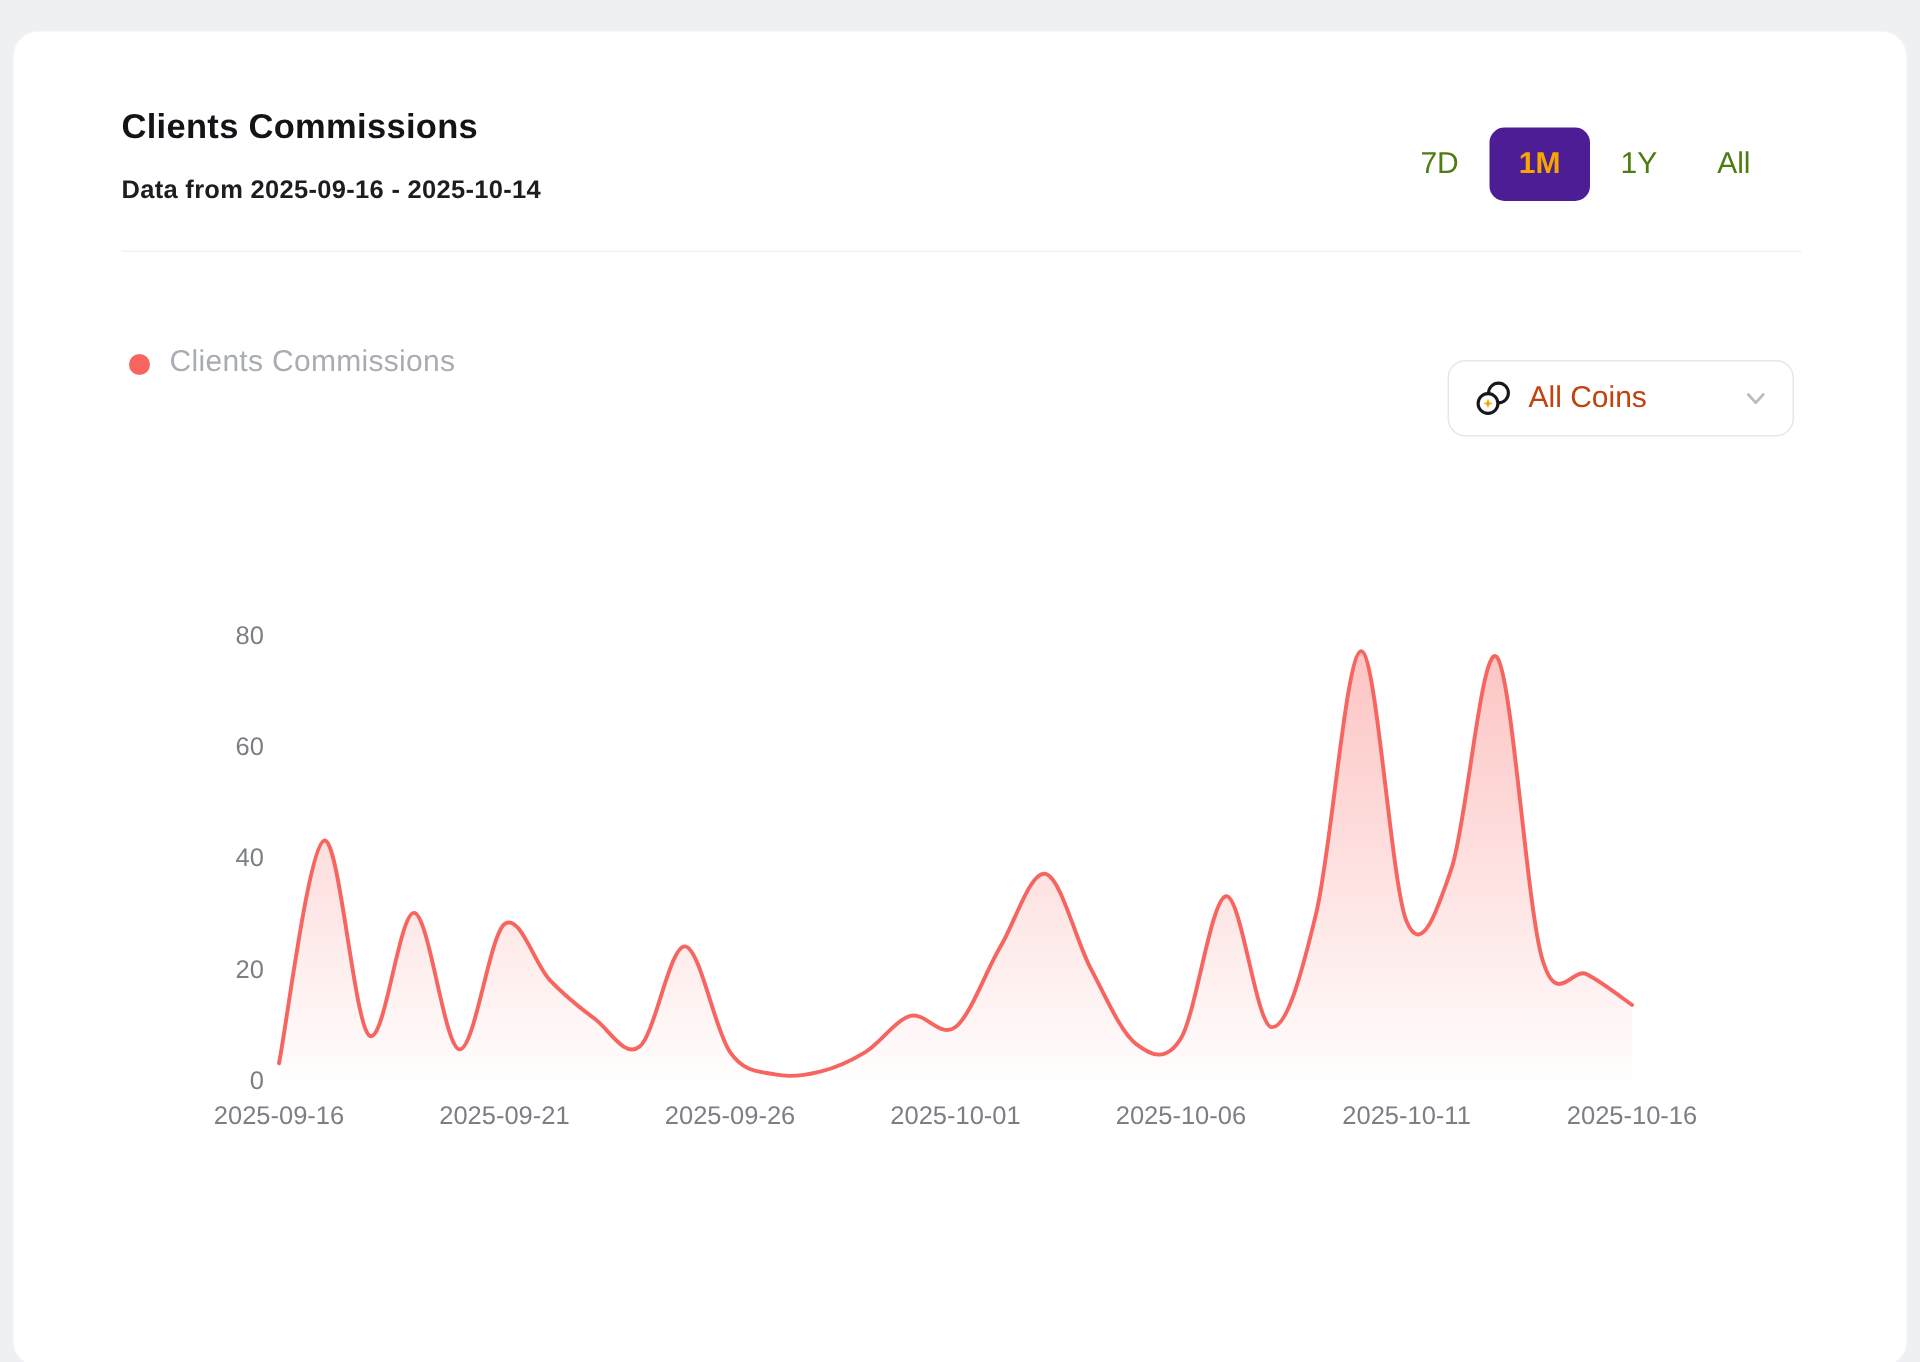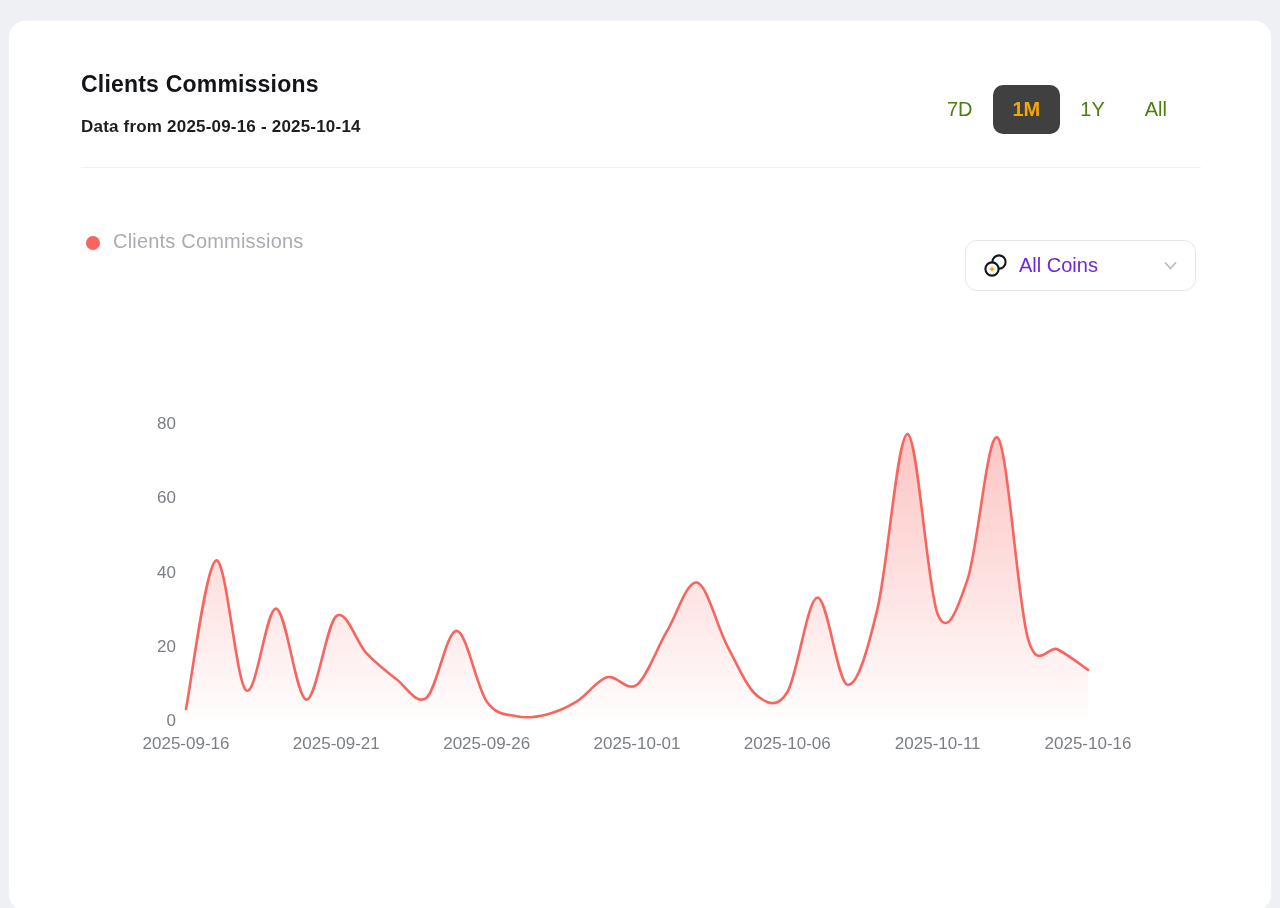--- a/index.html
+++ b/index.html
@@ -25,21 +25,21 @@
   .range-group {
     position:absolute; top:64px; right:84px;
     display:flex; align-items:center; height:49px;
   }
   .range-item {
     padding:0 20px; height:49px; display:flex; align-items:center;
     font-size:20px; font-weight:500; color:#4d7c0f;
     border-radius:10px; cursor:pointer; user-select:none;
   }
   .range-item.active {
-    background:#404040; color:#f7a600; font-weight:600;
+    background:#4c1d95; color:#f7a600; font-weight:600;
   }
   .divider {
     position:absolute; left:72px; top:146px; width:1120px; height:1px;
     background:#f0f1f4;
   }
   .legend-dot {
     position:absolute; left:77px; top:215px; width:14px; height:14px;
     border-radius:50%; background:#f8655e;
   }
   .legend-label {
@@ -50,21 +50,21 @@
     position:absolute; left:102px; top:238px;
     font-size:30px; font-weight:700; color:#17181c; letter-spacing:.4px;
   }
   .coin-select {
     position:absolute; top:219px; right:75px; width:231px; height:51px;
     border:1px solid #e4e7ea; border-radius:12px; background:#fff;
     box-sizing:border-box; display:flex; align-items:center;
     padding:0 16px 0 17px; gap:11px; cursor:pointer;
   }
   .coin-select .coin-label {
-    font-size:20px; font-weight:500; color:#6d28d9; flex:1;
+    font-size:20px; font-weight:500; color:#c2410c; flex:1;
   }
   .chart-wrap {
     position:absolute; left:92px; top:382px; width:1060px; height:370px;
   }
   .axis-text { font-size:17px; fill:#7b7e84; }
 </style>
 </head>
 <body>
 
 <div class="card">

